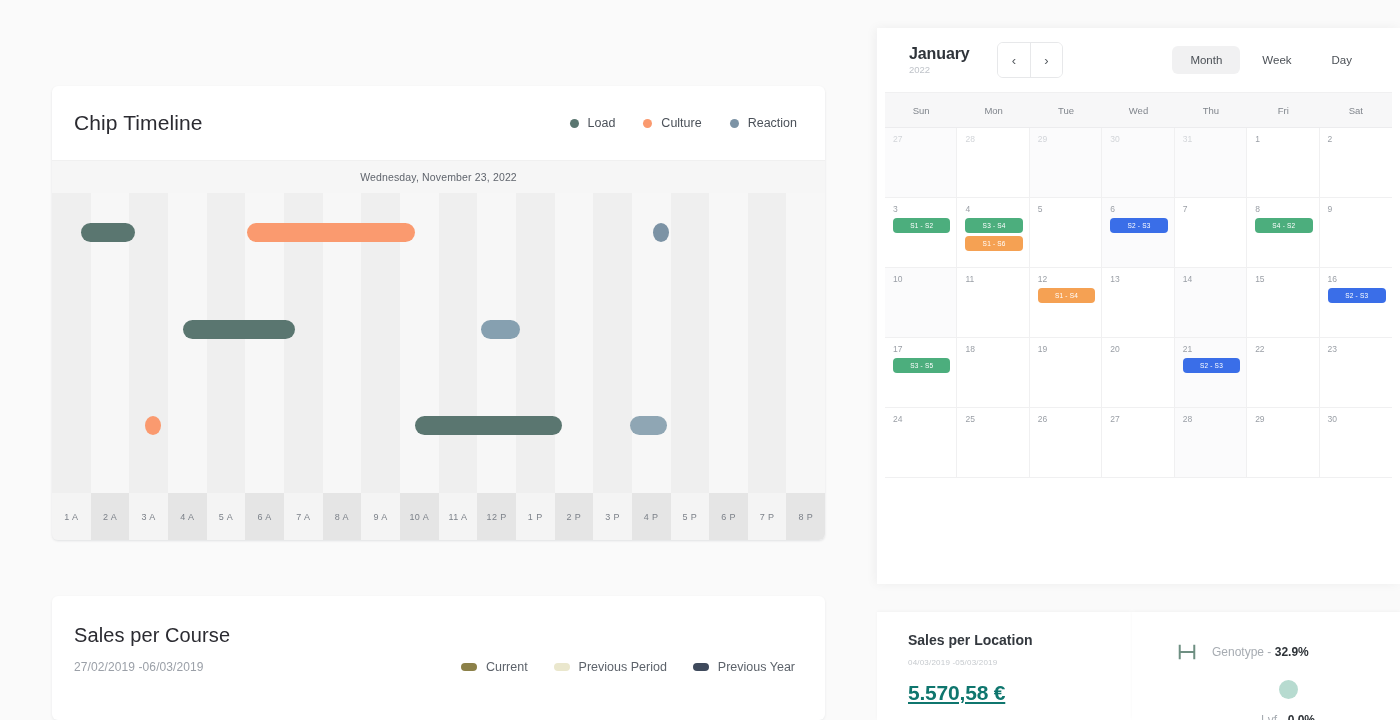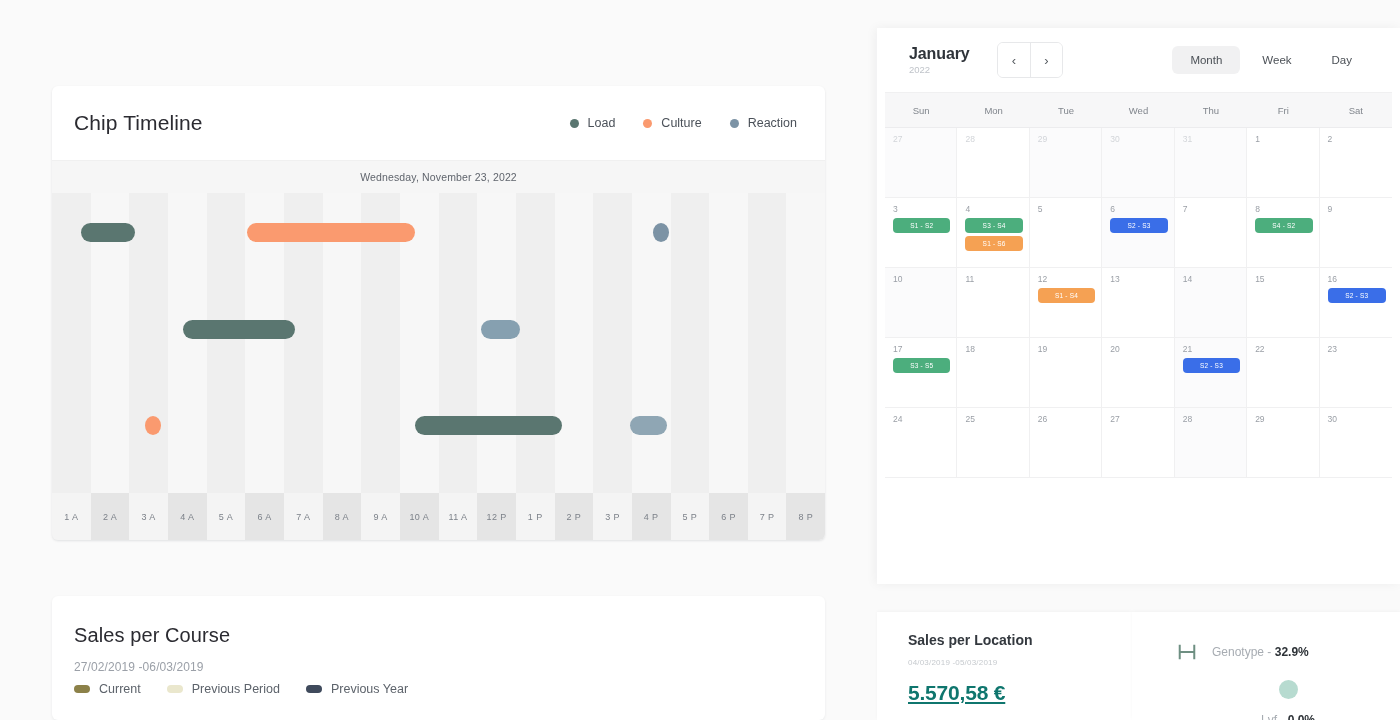--- a/index.html
+++ b/index.html
@@ -67,21 +67,21 @@
   .ax-cell.alt { background: #f4f4f4; }
 
   
   .spc-card {
     position: absolute; left: 52px; top: 596px;
     width: 773px; height: 124px;
     background: #ffffff; border-radius: 6px;
     box-shadow: 0 1px 3px rgba(16,24,40,.07);
     padding: 28px 22px 0 22px;
   }
-  .spc-row { display: flex; align-items: flex-start; justify-content: space-between; flex-direction: column; }
+  .spc-row { display: flex; align-items: flex-end; justify-content: space-between; }
   .spc-title { font-size: 20px; color: #2b2b31; letter-spacing: .1px; }
   .spc-sub { margin-top: 13px; font-size: 12px; color: #9ba0a8; letter-spacing: .1px; }
   .spc-legend { display: flex; align-items: center; gap: 26px; margin-top: 8px; padding-right: 8px; }
   .pill-swatch { width: 16px; height: 8px; border-radius: 5px; display: block; }
   .spc-lg-label { font-size: 12.5px; color: #5d636b; }
 
   
   .sched {
     position: absolute; left: 877px; top: 28px;
     width: 523px; height: 556px;

